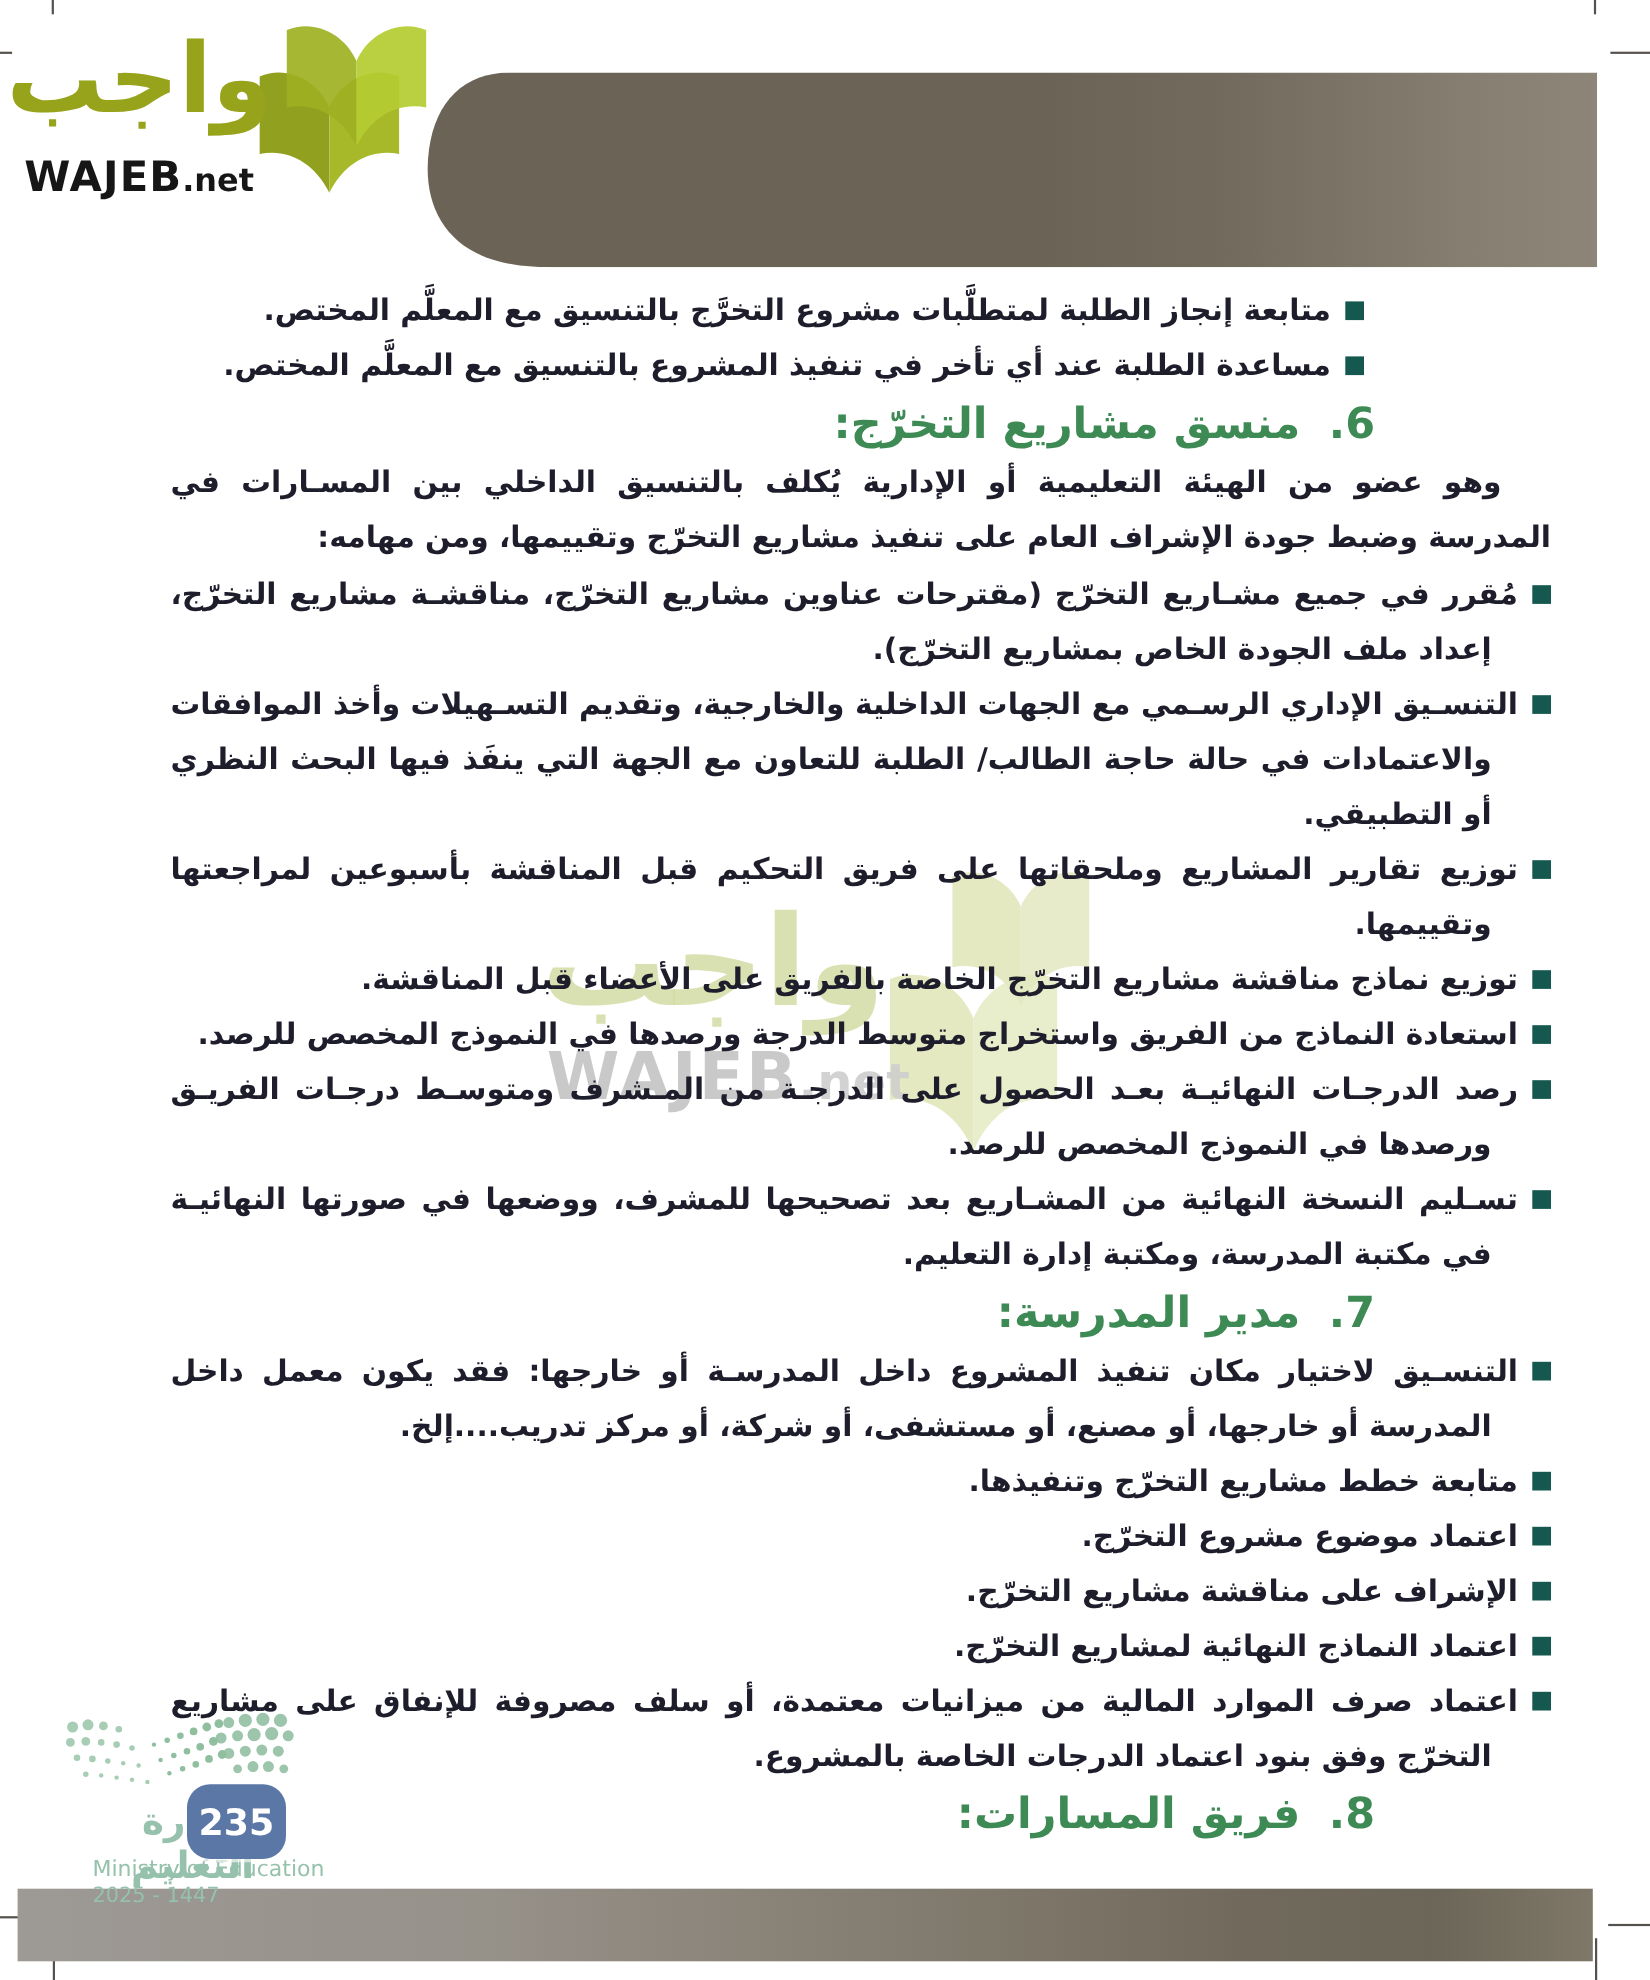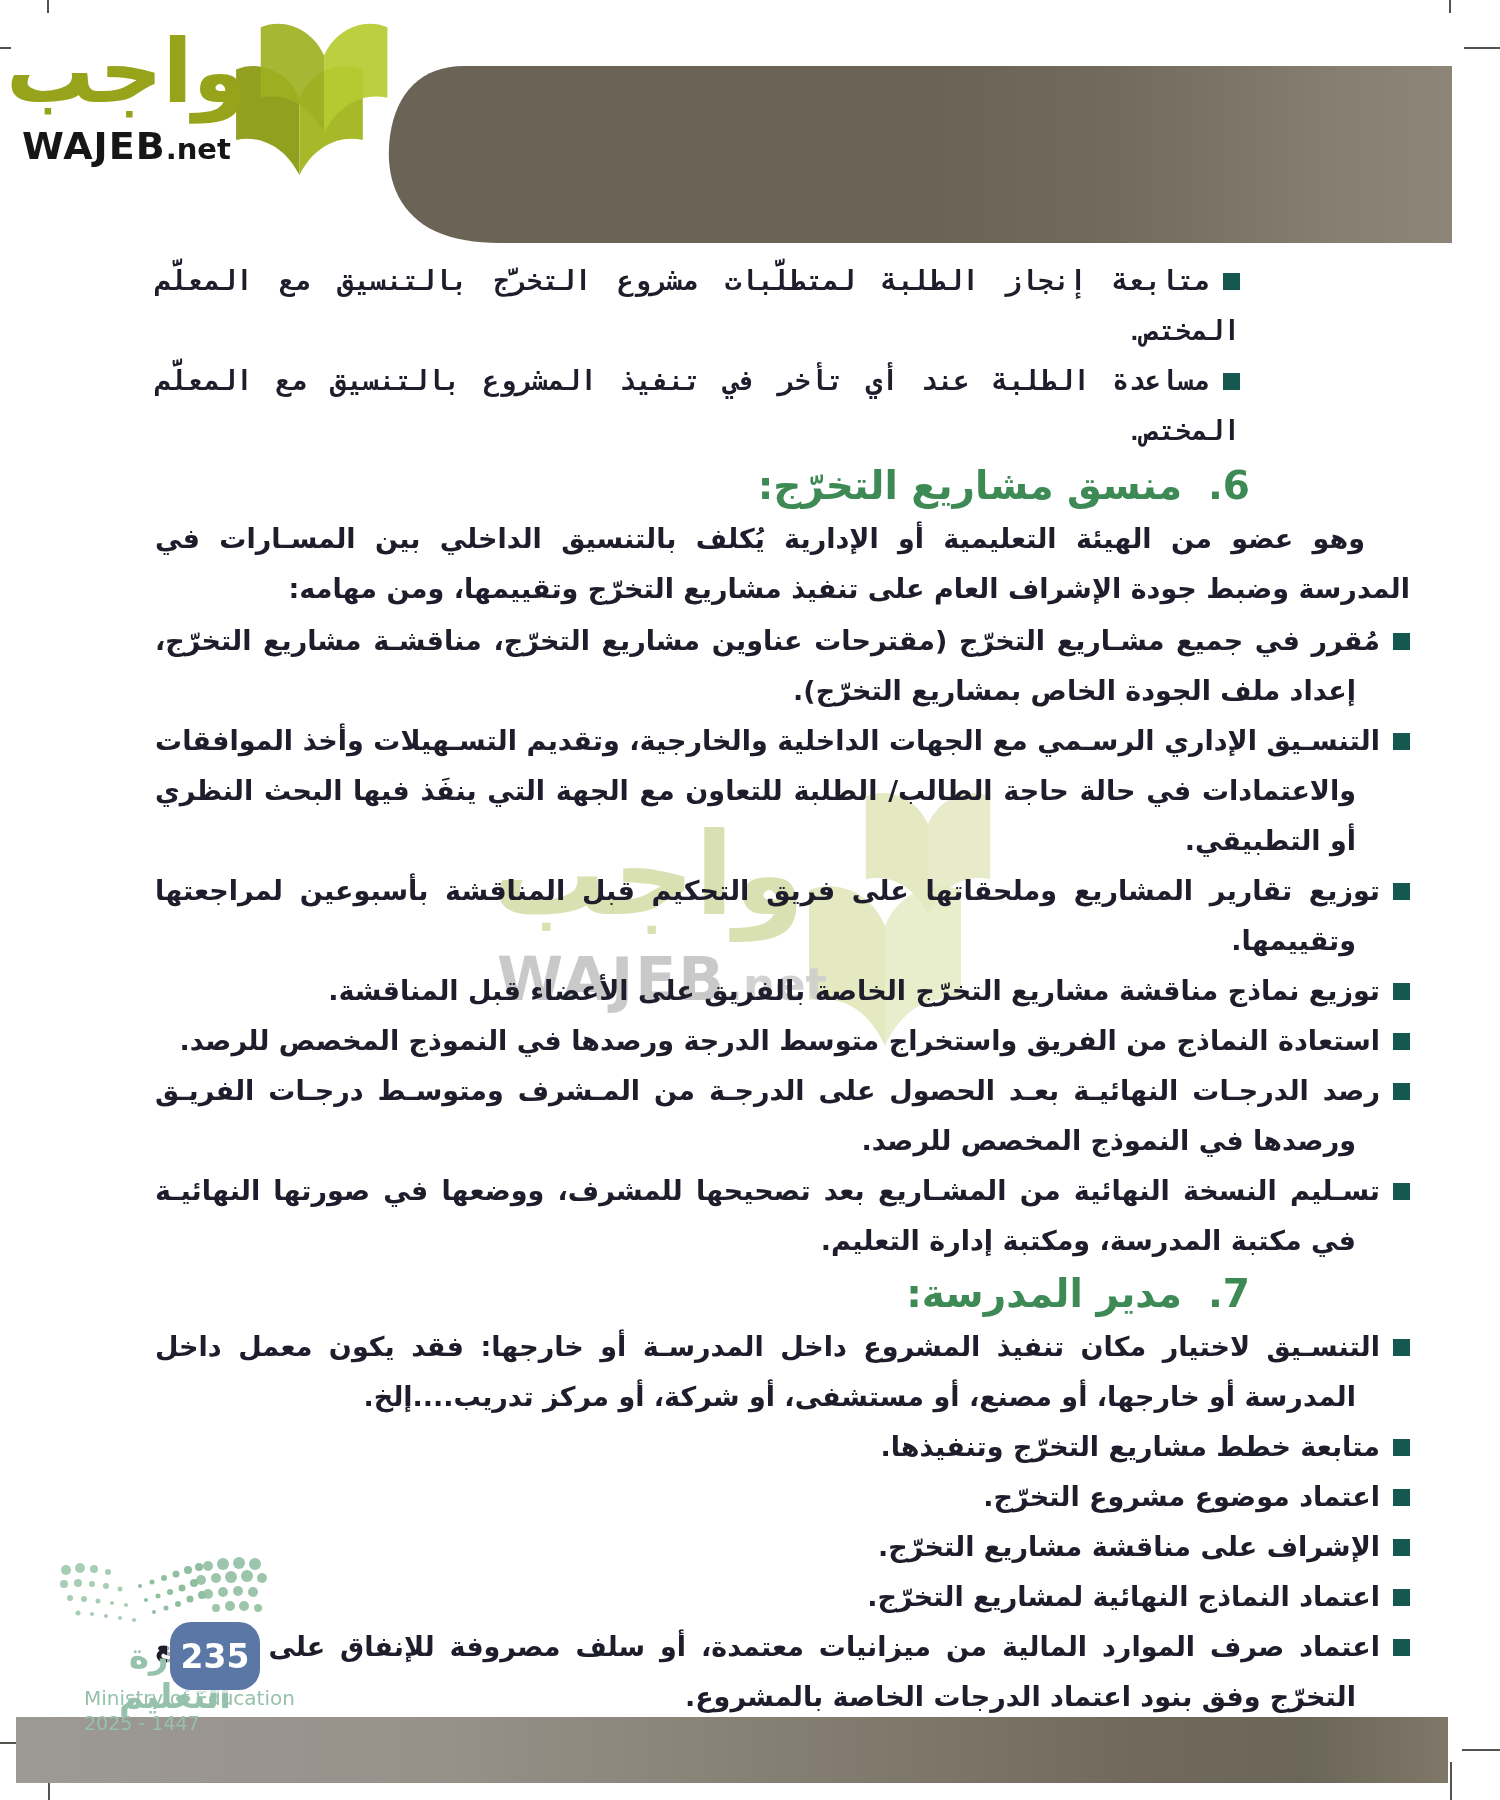--- a/index.html
+++ b/index.html
@@ -13,41 +13,41 @@
   
   .top-shape{position:absolute;left:378px;top:66px;width:1074px;height:177px;}
   .bottom-bar{position:absolute;left:16px;top:1717px;width:1432px;height:66px;
      background:linear-gradient(to right,#9d9994 0%,#969189 30%,#847d71 55%,#716a5c 78%,#6c6658 90%,#7f7869 100%);}
 
   
   .brand{position:absolute;left:6px;top:2px;width:400px;height:205px;}
   .brand-books{position:absolute;left:216px;top:4px;width:176px;height:194px;}
   .brand-ar{position:absolute;left:0;top:22px;width:214px;text-align:center;
      font-size:88px;font-weight:bold;color:var(--olive,#97a41b);line-height:1.1;}
-  .brand-en{position:absolute;left:16px;top:122px;white-space:nowrap;color:#161616;font-weight:bold;}
+  .brand-en{position:absolute;left:16px;top:137px;white-space:nowrap;color:#161616;font-weight:bold;}
   .brand-en .b1{font-size:38px;letter-spacing:1px;}
   .brand-en .b2{font-size:29px;}
 
   
   .wm{position:absolute;pointer-events:none;}
   .wm-ar{left:492px;top:818px;font-size:114px;font-weight:bold;line-height:1;
      color:rgba(210,220,165,0.85);}
   .wm-en{left:497px;top:944px;white-space:nowrap;font-weight:bold;}
   .wm-en .b1{font-size:60px;color:rgba(195,195,195,0.9);letter-spacing:2px;}
   .wm-en .b2{font-size:45px;color:rgba(205,205,205,0.9);}
 
   
   .content{position:absolute;top:258px;right:90px;width:1255px;direction:rtl;
      color:var(--text,#1d1d2b);font-size:27px;font-weight:bold;line-height:50px;
      text-align:justify;}
   .content ul{list-style:none;margin:0 0 2px 0;padding:0;}
   .blist li{padding-right:54px;text-indent:-54px;}
   .blist li::before{content:"";display:inline-block;width:17px;height:17px;
      background:var(--bullet,#14584f);margin-left:13px;}
-  .blist.deep li{padding-right:170px;text-indent:0;font-family:Liberation Mono, monospace;}
+  .blist.deep li{padding-right:170px;text-indent:0;}
   .sec-head{margin:3px 0 3px;font-size:39px;line-height:50px;color:var(--heading,#3e8a55);
      font-weight:bold;text-align:right;padding-right:160px;}
   .sec-head .num{margin-left:26px;}
   .sec-intro{margin:0 0 2px;text-indent:45px;}
 
   
   .ministry-dots{position:absolute;left:58px;top:1556px;width:212px;height:86px;}
   .ministry-ar{position:absolute;left:82px;top:1636px;width:186px;text-align:center;
      font-size:34px;font-weight:bold;color:var(--sage,#96c1ac);z-index:3;}
   .ministry-en{position:absolute;left:84px;top:1686px;font-size:20px;color:var(--sage,#96c1ac);z-index:3;}

